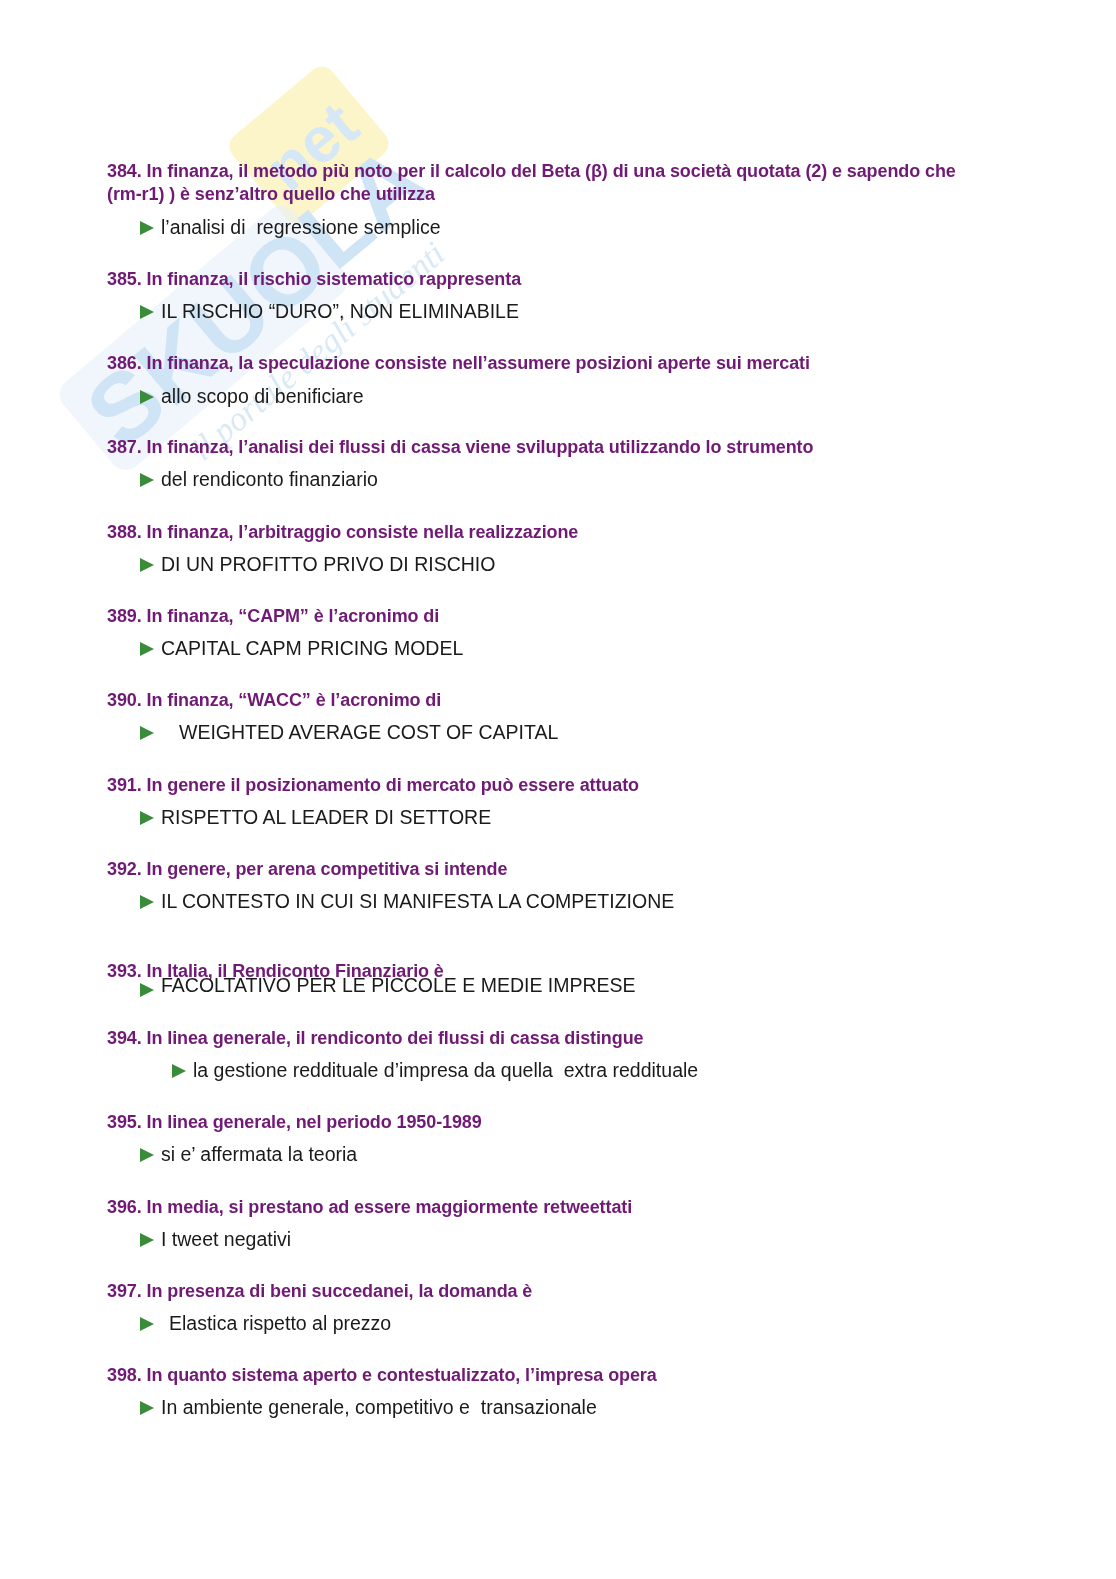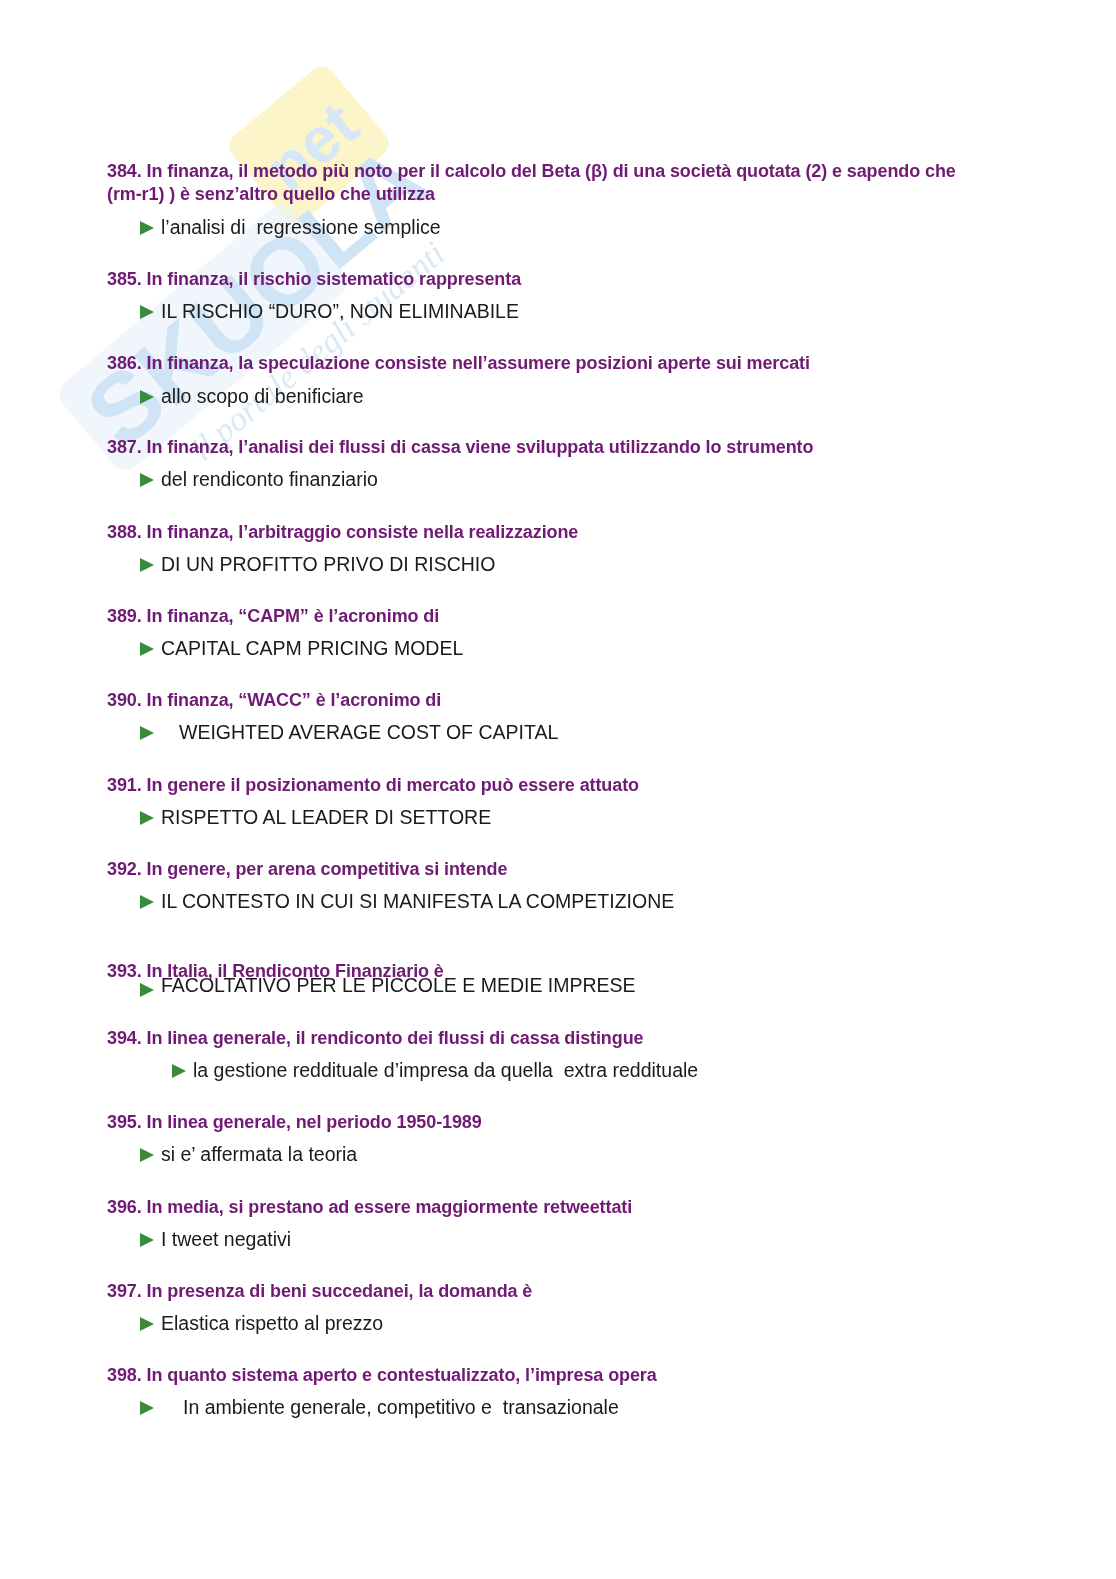--- a/index.html
+++ b/index.html
@@ -152,24 +152,24 @@
     <span>si e’ affermata la teoria</span>
   </div>
 
   <div class="question" style="top:1196px;">396. In media, si prestano ad essere maggiormente retweettati</div>
   <div class="answer" style="top:1227px;">
     <span class="arrow"></span>
     <span>I tweet negativi</span>
   </div>
 
   <div class="question" style="top:1280px;">397. In presenza di beni succedanei, la domanda è</div>
-  <div class="answer" style="top:1311px;">
+  <div class="answer" style="top:1311px;gap:8px;">
     <span class="arrow"></span>
     <span>Elastica rispetto al prezzo</span>
   </div>
 
   <div class="question" style="top:1364px;">398. In quanto sistema aperto e contestualizzato, l’impresa opera</div>
-  <div class="answer" style="top:1395px;gap:22px;">
+  <div class="answer" style="top:1395px;">
     <span class="arrow"></span>
     <span>In ambiente generale, competitivo e  transazionale</span>
   </div>
 
 </div>
 
 </body></html>

